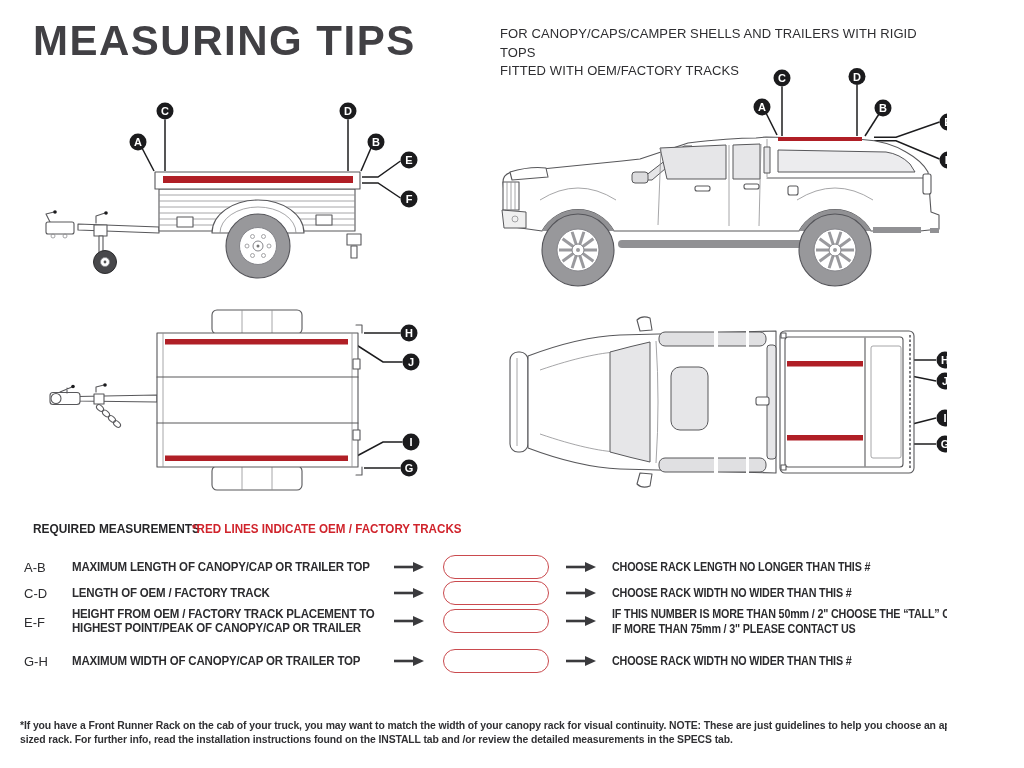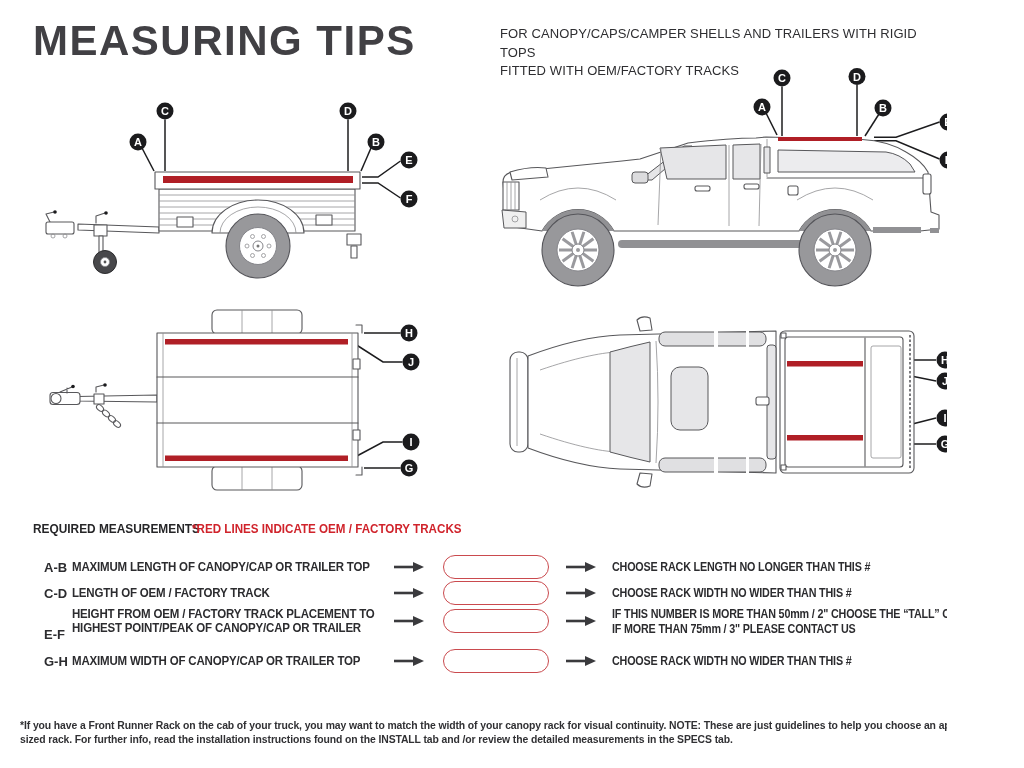--- a/index.html
+++ b/index.html
@@ -19,22 +19,22 @@
   .legend-title {
     left:33px; top:522px; font-size:12.5px; font-weight:bold; color:#262628;
     transform:scaleX(.95); transform-origin:left top; white-space:nowrap; letter-spacing:0;
   }
   .legend-note {
     left:192px; top:522px; font-size:12.5px; font-weight:bold; color:#d0232b;
     transform:scaleX(.93); transform-origin:left top; white-space:nowrap;
   }
   .m-row { position:absolute; left:0; width:1024px; }
   .m-key {
-    position:absolute; left:44px; top:50%; transform:translateY(-50%);
-    font-size:13px; font-weight:bold; color:#2c2c2f; white-space:nowrap;
+    position:absolute; left:24px; top:50%; transform:translateY(-50%);
+    font-size:13px; font-weight:normal; color:#2c2c2f; white-space:nowrap;
   }
   .m-desc {
     position:absolute; left:72px; top:50%; width:350px;
     transform:translateY(-50%) scaleX(.92); transform-origin:left center;
     font-size:12.5px; line-height:14px; font-weight:bold; color:#2c2c2f;
     letter-spacing:-0.2px; white-space:pre-line;
   }
   .m-guide {
     position:absolute; left:612px; top:50%; width:470px;
     transform:translateY(-50%) scaleX(.86); transform-origin:left center;
@@ -393,21 +393,21 @@
       </svg>
     <div class="pill"></div>
     <svg class="arr2" width="30" height="12" viewBox="0 0 30 12">
         <path d="M0 6 H20" stroke="#3a3a3d" stroke-width="2.6"></path>
         <path d="M19 1 L30 6 L19 11 Z" fill="#3a3a3d"></path>
       </svg>
     <div class="m-guide">CHOOSE RACK WIDTH NO WIDER THAN THIS #</div>
   </div>
 
   <div class="m-row" style="top:601px; height:40px;">
-    <div class="m-key" style="top:14px; transform:none;margin-top:12px;">E-F</div>
+    <div class="m-key" style="top:14px; transform:none;">E-F</div>
     <div class="m-desc">HEIGHT FROM OEM / FACTORY TRACK PLACEMENT TO
 HIGHEST POINT/PEAK OF CANOPY/CAP OR TRAILER</div>
     <svg class="arr1" width="30" height="12" viewBox="0 0 30 12" style="top:14px; transform:none;">
         <path d="M0 6 H20" stroke="#3a3a3d" stroke-width="2.6"></path>
         <path d="M19 1 L30 6 L19 11 Z" fill="#3a3a3d"></path>
       </svg>
     <div class="pill"></div>
     <svg class="arr2" width="30" height="12" viewBox="0 0 30 12" style="top:14px; transform:none;">
         <path d="M0 6 H20" stroke="#3a3a3d" stroke-width="2.6"></path>
         <path d="M19 1 L30 6 L19 11 Z" fill="#3a3a3d"></path>

